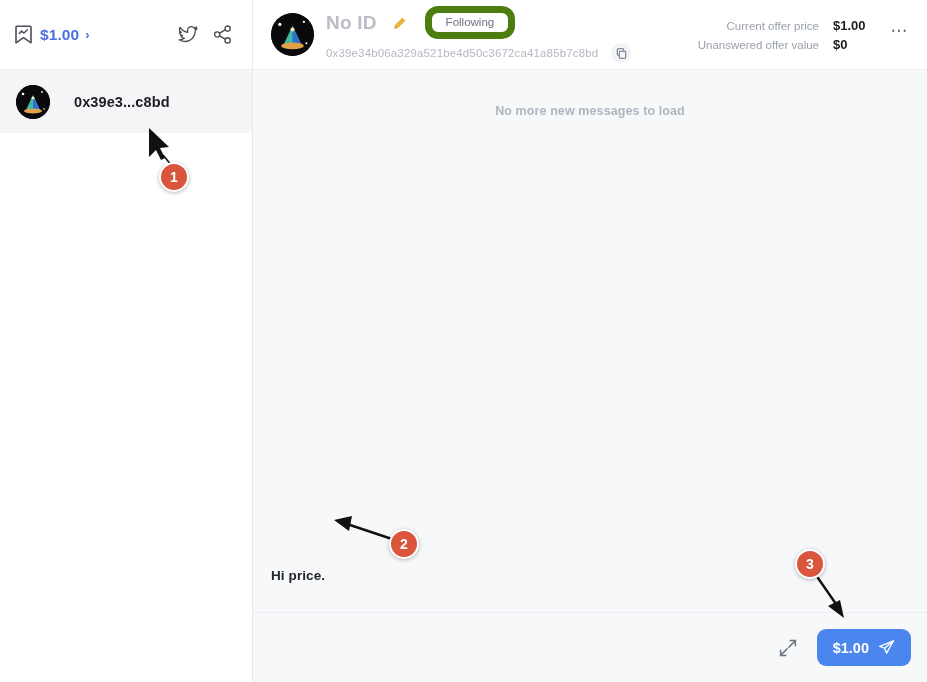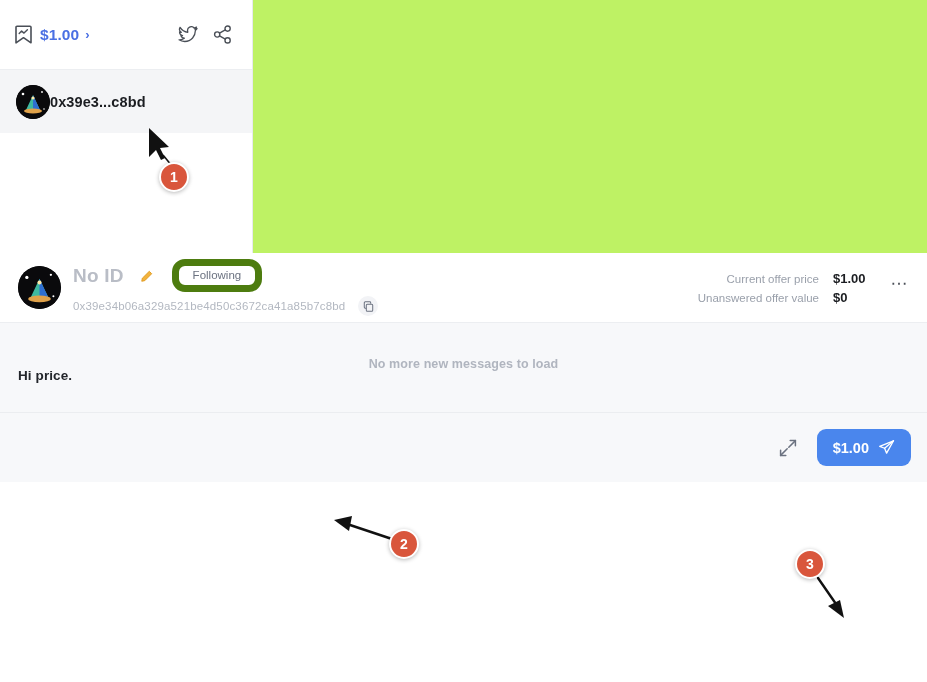--- a/index.html
+++ b/index.html
@@ -6,22 +6,21 @@
   html, body {
     width: 927px; height: 682px;
     font-family: "Liberation Sans", sans-serif;
     background: #ffffff;
     overflow: hidden;
   }
   #app {
     position: relative;
     width: 927px; height: 482px;
     display: flex;
-    background: #bef264;
-    flex-direction: column;
+    background: #701a75;
   }
 
   
   .sidebar {
     position: relative;
     width: 253px;
     height: 682px;
     background: #ffffff;
     border-right: 1px solid #e8eaee;
     flex: 0 0 253px;
@@ -59,21 +58,21 @@
     display: flex; align-items: center; justify-content: center;
     cursor: pointer;
     margin-left: 10px;
   }
   .ico-btn svg { display: block; }
 
   .convo-list { background: #ffffff; }
   .convo-item {
     display: flex;
     align-items: center;
-    gap: 0;
+    gap: 24px;
     height: 63px;
     padding: 0 16px;
     background: #f4f5f7;
     cursor: pointer;
   }
   .convo-name {
     font-size: 14.5px;
     font-weight: 700;
     color: #1b1d21;
     letter-spacing: .1px;

